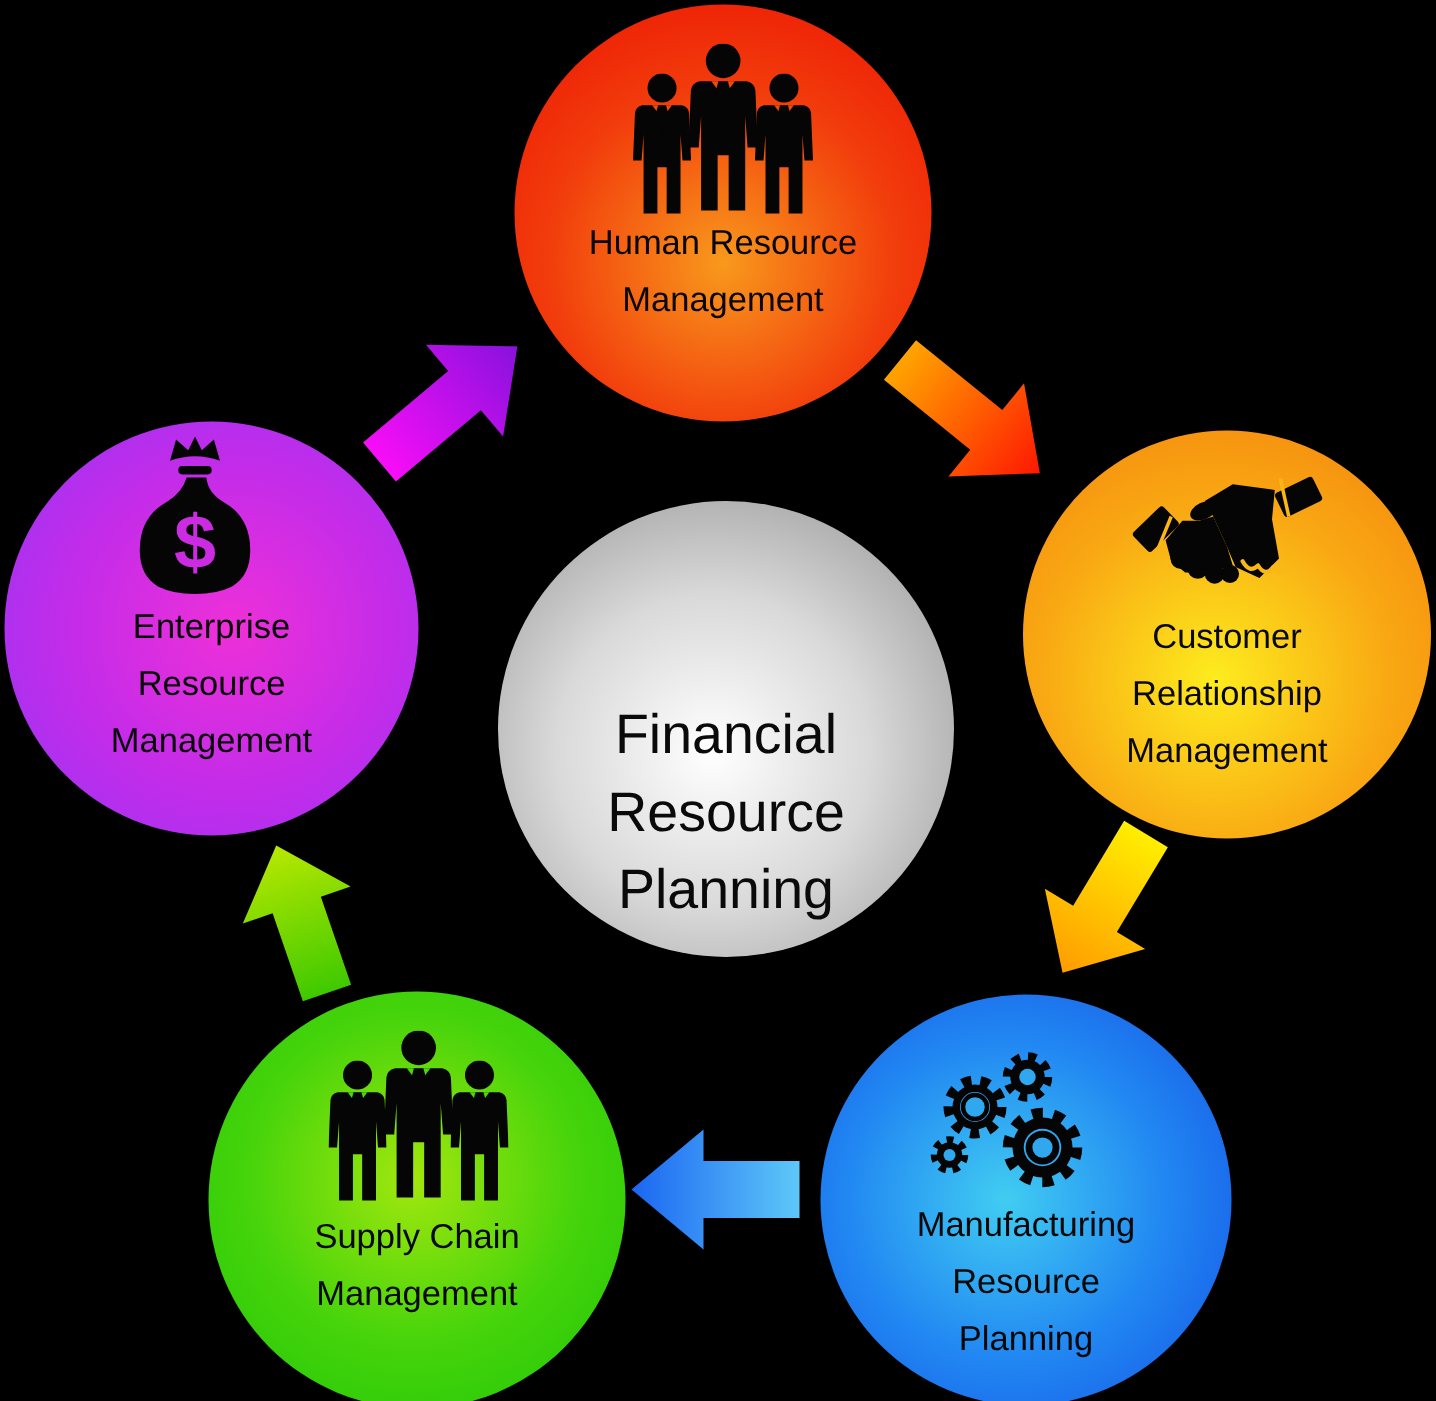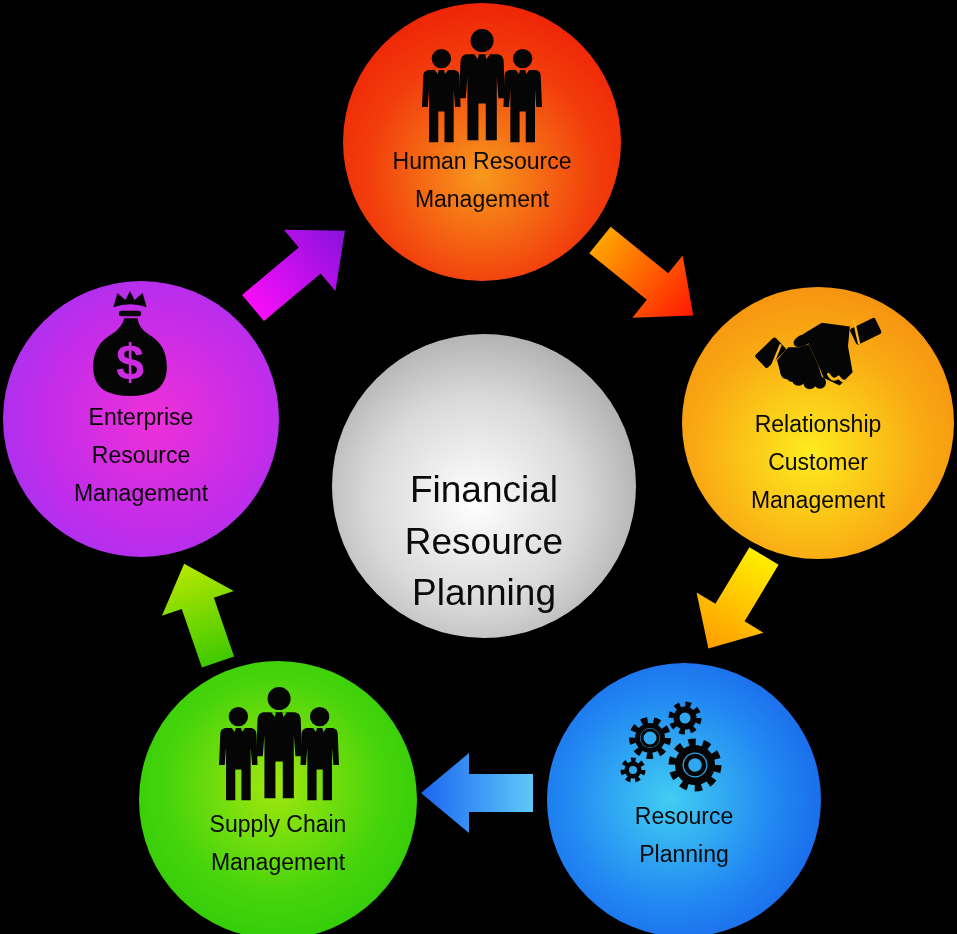--- a/index.html
+++ b/index.html
@@ -108,22 +108,22 @@
       <ellipse cx="56" cy="36" rx="10" ry="6" fill="#050505" transform="rotate(-25 56 36)"></ellipse>
       <circle cx="40" cy="70" r="7.5" fill="#050505"></circle>
       <circle cx="52" cy="77" r="7.5" fill="#050505"></circle>
       <circle cx="64" cy="81" r="7" fill="#050505"></circle>
       <circle cx="75" cy="81" r="6.5" fill="#050505"></circle>
       <path fill="none" stroke="var(--cut)" stroke-width="3" stroke-linecap="round" d="M84,72 q5,9 11,3 M95,75 q5,8 11,2 M106,76 q5,7 10,1"></path>
       <line x1="33" y1="40" x2="24" y2="62" stroke="var(--cut)" stroke-width="2.5"></line>
       <line x1="111" y1="13" x2="117" y2="40" stroke="var(--cut)" stroke-width="2.5"></line>
     </svg>
     <div class="label label-crm">
+      <div>Customer</div>
       <div>Relationship</div>
-      <div>Customer</div>
       <div>Management</div>
     </div>
   </div>
 
   <div class="circle node node-mrp" style="--glow: #41cdf2; --mid: #2187f2; --edge: #1656e6; --cut: #2fa8f0;">
     <svg class="icon icon-gears" viewBox="0 0 274 274">
 
       <g>
         <circle cx="103" cy="75" r="17" fill="none" stroke="#050505" stroke-width="8" stroke-dasharray="6 5.87"></circle>
         <circle cx="103" cy="75" r="15" fill="#050505"></circle>
@@ -144,20 +144,21 @@
         <circle cx="148" cy="102" r="9" fill="none" stroke="#050505" stroke-width="4.5"></circle>
       </g>
 
       <g>
         <circle cx="86" cy="107" r="9.5" fill="none" stroke="#050505" stroke-width="6" stroke-dasharray="4.3 4.23"></circle>
         <circle cx="86" cy="107" r="8.5" fill="#050505"></circle>
         <circle cx="86" cy="107" r="4" fill="var(--cut)"></circle>
       </g>
     </svg>
     <div class="label label-mrp">
+      <div>Manufacturing</div>
       <div>Resource</div>
       <div>Planning</div>
     </div>
   </div>
 
   <div class="circle node node-scm" style="--glow: #a2e70e; --mid: #47d40b; --edge: #20c708; --cut: #4ed60e;">
     <svg class="icon icon-team-scm" viewBox="0 0 132 119">
       <use href="#sym-person" width="44" height="112" transform="translate(6,20) scale(0.88)"></use>
       <use href="#sym-person" width="44" height="112" transform="translate(87.3,20) scale(0.88)"></use>
       <use href="#sym-person" width="44" height="112" transform="translate(43,0) scale(1.05)"></use>

